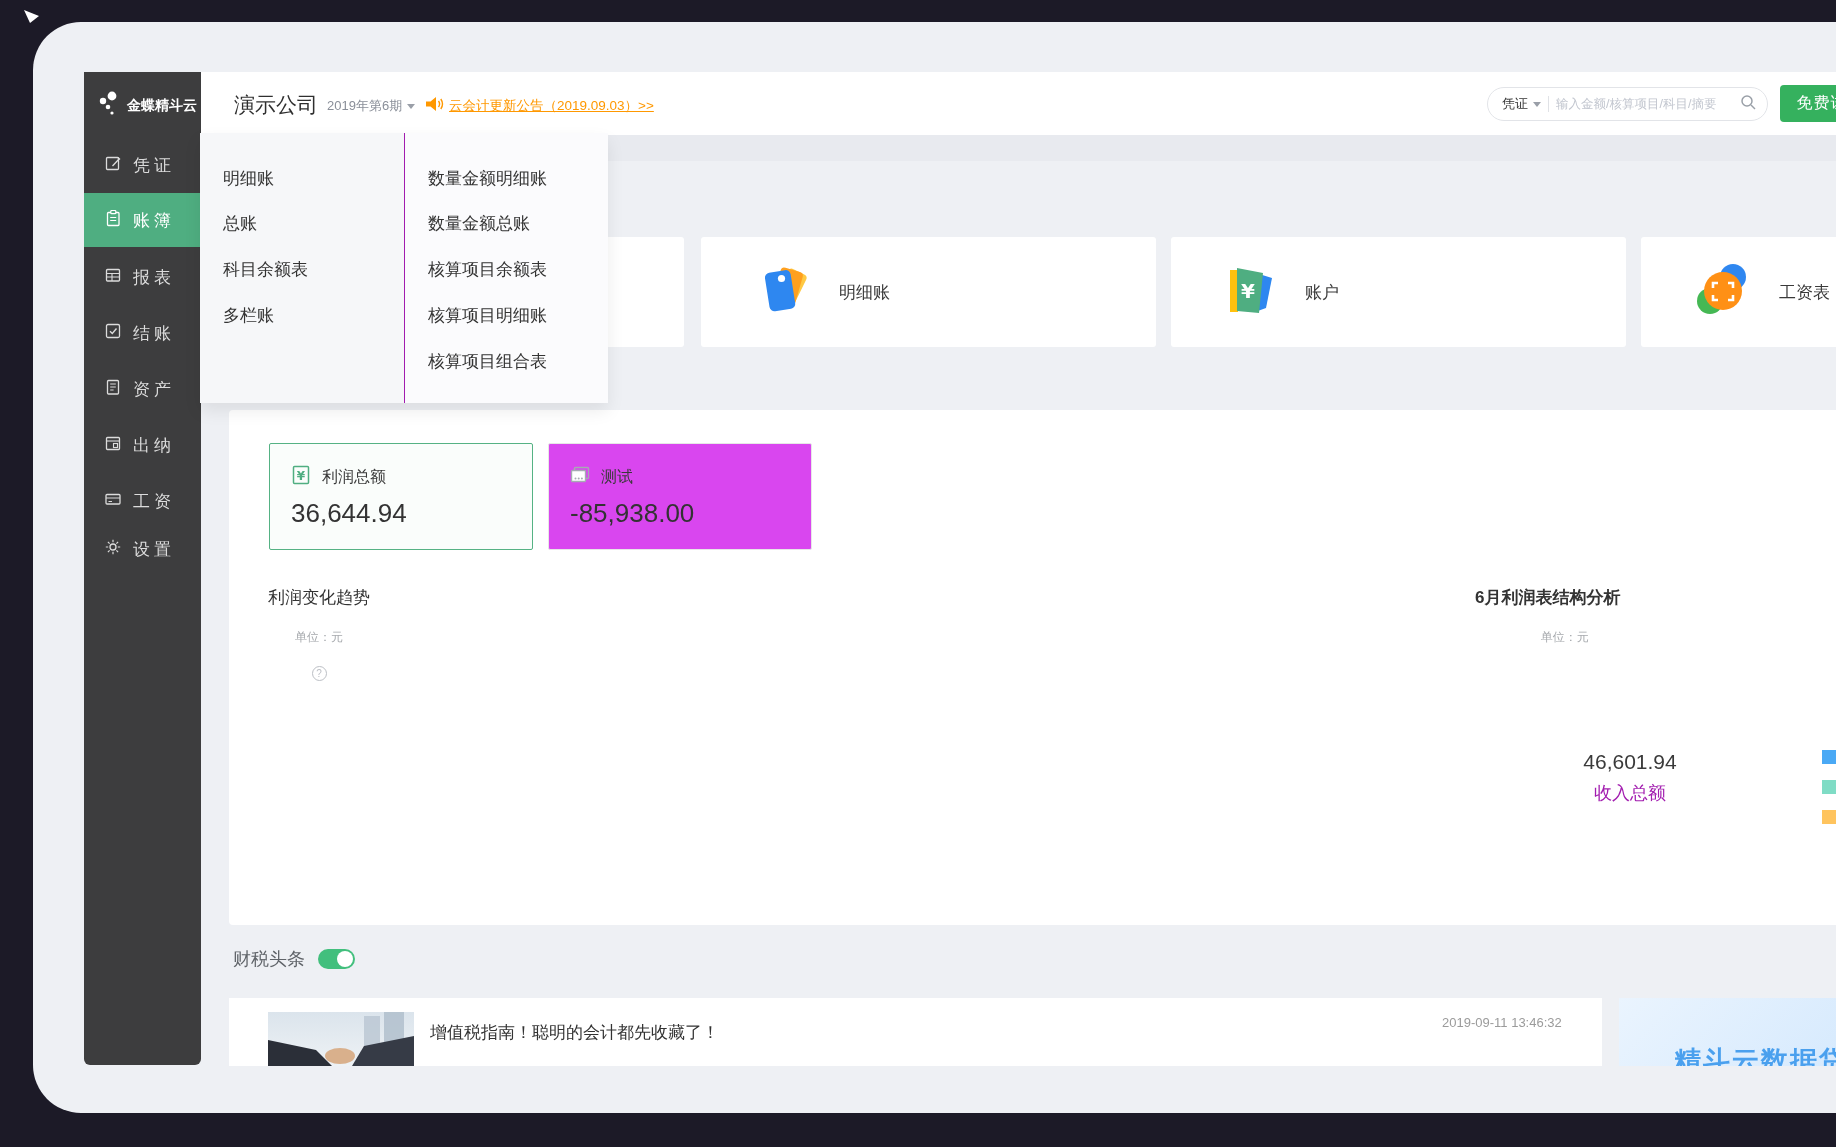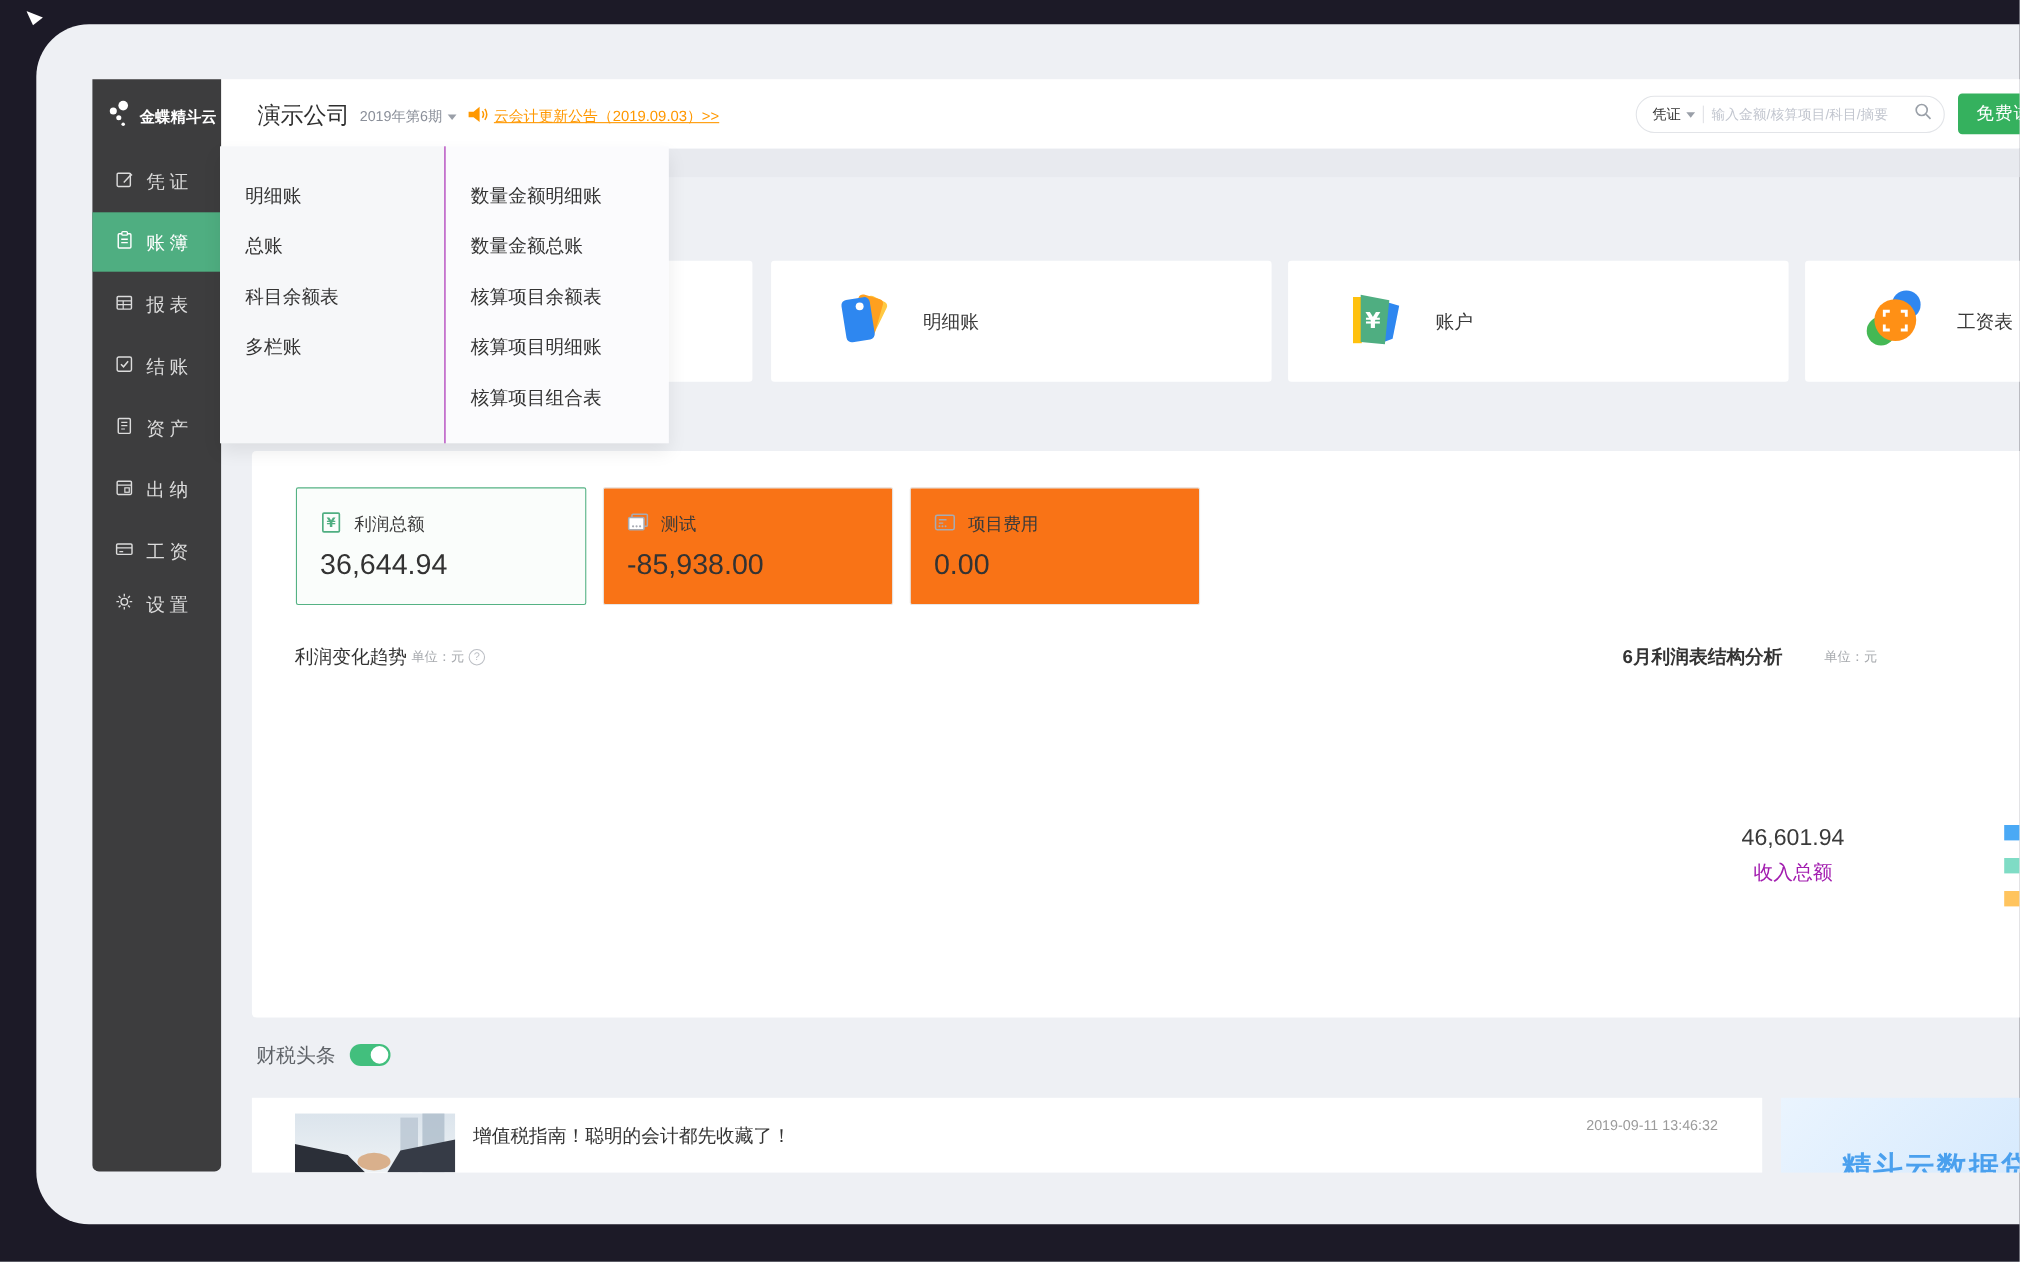--- a/index.html
+++ b/index.html
@@ -61,28 +61,28 @@
     border-radius:3px; display:flex; align-items:center; cursor:pointer; z-index:2;
   }
   .qcard .qicon { margin-left:54px; }
   .qcard .qlabel { margin-left:28px; font-size:17px; color:#3a3a3a; }
   
   .panel {
     position:absolute; left:196px; top:388px; width:1760px; height:515px;
     background:#fff; border-radius:4px; z-index:2;
   }
   .stat {
-    position:absolute; top:33px; width:264px; height:107px; background:#f97316;
+    position:absolute; top:33px; width:264px; height:107px; background:#d946ef;
     border:1px solid #e7e7e7; border-radius:2px; cursor:pointer;
   }
   .stat.hl { border-color:#55b284; background:#fafdfb; }
   .stat-row { position:absolute; left:20px; top:20px; display:flex; align-items:center; gap:10px; }
   .stat-label { font-size:16px; color:#3a3a3a; }
   .stat-value { position:absolute; left:21px; top:54px; font-size:26px; color:#333; }
-  .chart-head { position:absolute; top:176px; display:flex; align-items:center; gap:4px; }
+  .chart-head { position:absolute; top:176px; display:flex; align-items:center; gap:20px;flex-direction:column; }
   .chart-title { font-size:17px; font-weight:bold; color:#333; }
   .chart-unit { font-size:12px; color:#a6a9ad;text-align:center; }
   .donut-label { position:absolute; left:1316px; top:318px; width:170px; text-align:center; }
   .donut-value { font-size:21px; color:#3a3a3a;margin-top:22px; }
   .donut-sub { font-size:18px; color:#a21caf; margin-top:7px; }
   .legend-swatch { position:absolute; left:1593px; width:14px; height:14px; }
   
   .news-head { position:absolute; left:200px; top:925px; display:flex; align-items:center; gap:13px; z-index:2; }
   .news-title-label { font-size:18px; color:#5f6368; }
   .toggle { width:37px; height:20px; border-radius:10px; background:#42bf7d; position:relative; cursor:pointer; }
@@ -297,33 +297,20 @@
           <rect x="2.5" y="6.5" width="14" height="11" rx="1" stroke="#a7abb3" fill="#fff" stroke-width="1.4"></rect>
           <circle cx="6.5" cy="14.5" r="1" fill="#a7abb3"></circle>
               <circle cx="9.7" cy="14.5" r="1" fill="#a7abb3"></circle>
               <circle cx="12.9" cy="14.5" r="1" fill="#a7abb3"></circle>
         </svg></span>
         <span class="stat-label">测试</span>
       </div>
       <div class="stat-value">-85,938.00</div>
     </div>
 
-    <div class="stat" style="left:598px">
-      <div class="stat-row">
-        <span><svg width="22" height="22">
-          <rect x="2.5" y="4.5" width="17" height="13" rx="1.5" stroke="#a7abb3" fill="none" stroke-width="1.4"></rect>
-          <path d="M5.5,8.5 h7 M5.5,11.5 h4" stroke="#a7abb3" stroke-width="1.2"></path>
-          <circle cx="6" cy="14.5" r="0.9" fill="#a7abb3"></circle>
-              <circle cx="8.8" cy="14.5" r="0.9" fill="#a7abb3"></circle>
-              <circle cx="11.6" cy="14.5" r="0.9" fill="#a7abb3"></circle>
-        </svg></span>
-        <span class="stat-label">项目费用</span>
-      </div>
-      <div class="stat-value">0.00</div>
-    </div>
 
     <div class="chart-head" style="left:39px">
       <span class="chart-title" style="font-weight:normal">利润变化趋势</span>
       <span class="chart-unit">单位：元</span>
       <span class="qmark">?</span>
     </div>
 
     <div class="chart-head" style="left:1246px">
       <span class="chart-title">6月利润表结构分析</span>
       <span class="chart-unit" style="margin-left:34px">单位：元</span>

